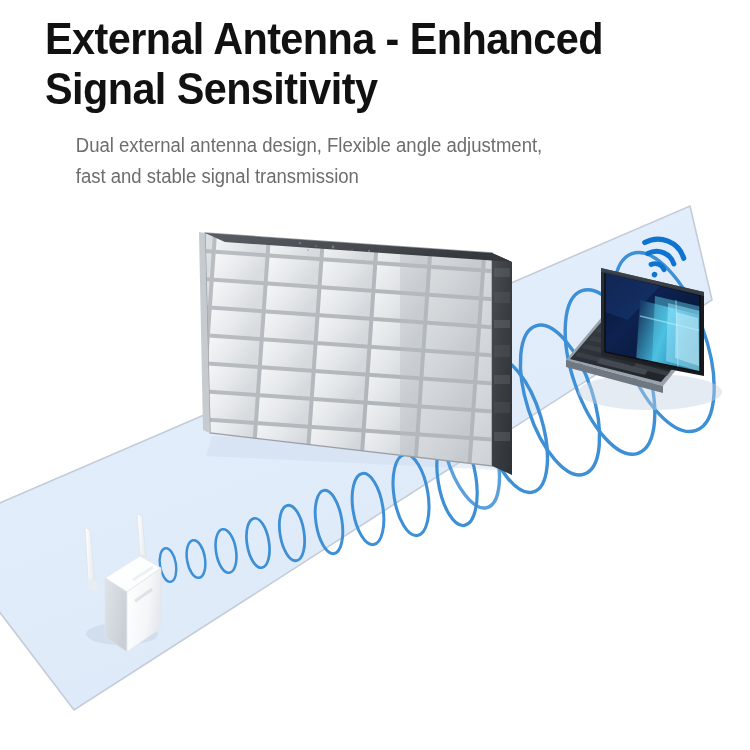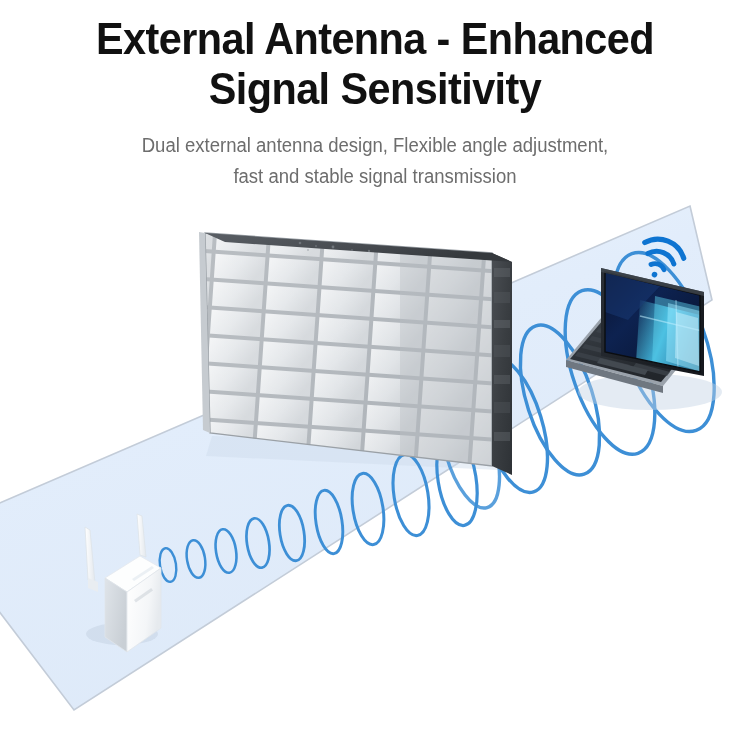--- a/index.html
+++ b/index.html
@@ -18,21 +18,20 @@
     background: #ffffff;
     overflow: hidden;
   }
 
   
   .headline-block {
     position: absolute;
     left: 0;
     top: 14px;
     width: 750px;
-    text-align: center;
     z-index: 40;
   }
   .headline {
     font-family: "Liberation Sans", sans-serif;
     font-weight: bold;
     font-size: 44px;
     line-height: 1.13;
     letter-spacing: -0.6px;
     color: #111111;
     margin: 0;

